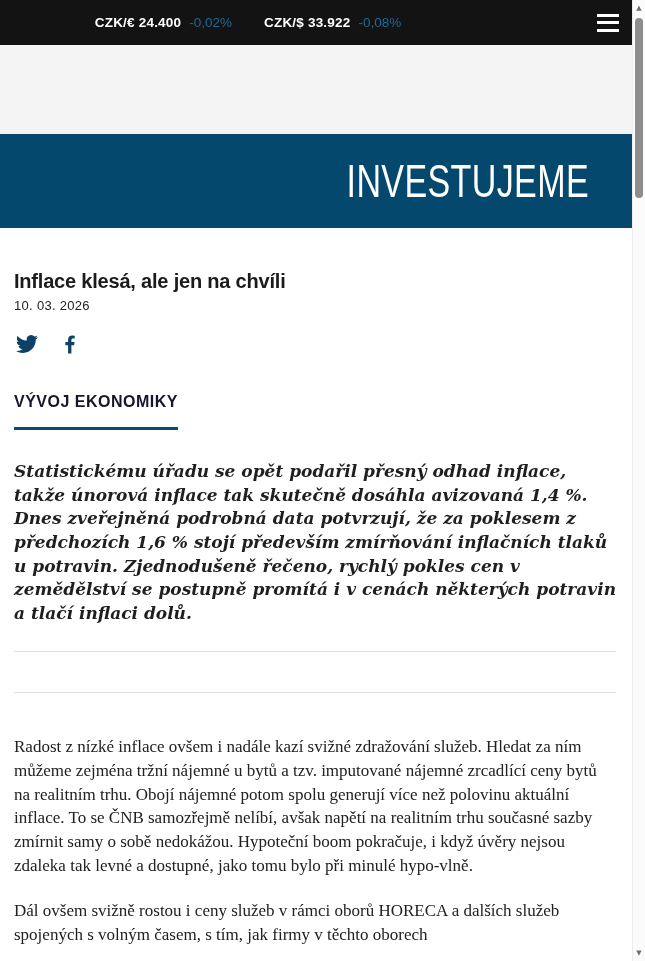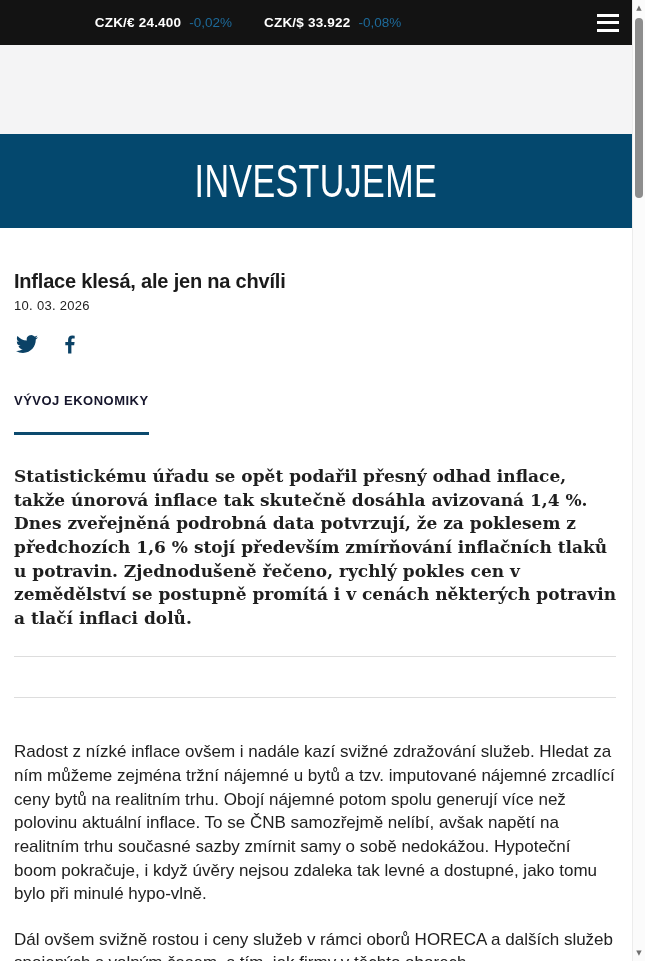--- a/index.html
+++ b/index.html
@@ -21,55 +21,55 @@
     position: absolute; right: 13px; top: 50%; transform: translateY(-50%);
     width: 22px; height: 20px; background: none; border: none; cursor: pointer;
     display: flex; flex-direction: column; justify-content: space-between; padding: 1px 0;
   }
   .hamburger .bar { height: 3px; width: 100%; background: #ffffff; }
 
   
   .gray-band { height: 89px; background: #f4f4f5; }
   .masthead {
     height: 94px; background: #04486e;
-    display: flex; align-items: center; justify-content: center; overflow: hidden;
+    display: flex; align-items: center; justify-content: flex-end; overflow: hidden;
   }
   .logo {
     color: #ffffff; font-size: 46px; font-weight: 400;
     font-family: "Liberation Sans", sans-serif;
     transform: scaleX(0.74); letter-spacing: 0.5px; white-space: nowrap;
   }
 
   
   main { background: #ffffff; padding: 41px 16px 0 14px; }
   h1.title {
     font-size: 20px; line-height: 1.25; font-weight: 700; color: #1b1b1b;
     letter-spacing: -0.2px;
   }
   .date { margin-top: 4px; font-size: 13px; font-weight: 400; color: #222222; letter-spacing: 0.3px; }
   .share { margin-top: 18px; display: flex; align-items: center; gap: 18px; height: 26px; }
   .share a { display: inline-flex; align-items: center; text-decoration: none; cursor: pointer; }
   .share svg { fill: #0b4266; }
 
   .category {
     display: inline-block; margin-top: 36px;
-    font-size: 13px; font-weight: 700; letter-spacing: 0.5px; color: #16162c;
-    border-bottom: 3px solid #0c4a6e; padding-bottom: 24px; text-transform: uppercase;
+    font-size: 16px; font-weight: 700; letter-spacing: 0.5px; color: #16162c;
+    border-bottom: 3px solid #0c4a6e; padding-bottom: 16px; text-transform: uppercase;
   }
 
   .lead {
     margin-top: 30px;
     font-family: "DejaVu Serif", serif; font-weight: 700;
-    font-size: 17px; line-height: 1.39; color: #1f1f1f;
+    font-size: 17px; line-height: 1.39; color: #1f1f1f; font-style: italic;
   }
   .rule { border: none; border-top: 1px solid #dddddd; height: 0; }
   .rule-1 { margin-top: 26px; }
   .rule-2 { margin-top: 40px; }
   .para {
-    font-family: Liberation Sans, sans-serif; font-weight: 400;
+    font-family: Liberation Serif, serif; font-weight: 400;
     font-size: 17px; line-height: 1.39; color: #212121;
   }
   .para-1 { margin-top: 42px; }
   .para-2 { margin-top: 22px; }
 
   
   .scrollbar {
     position: absolute; top: 0; right: 0; width: 13px; height: 961px;
     background: #fbfbfb; border-left: 1px solid #ececec;
   }

